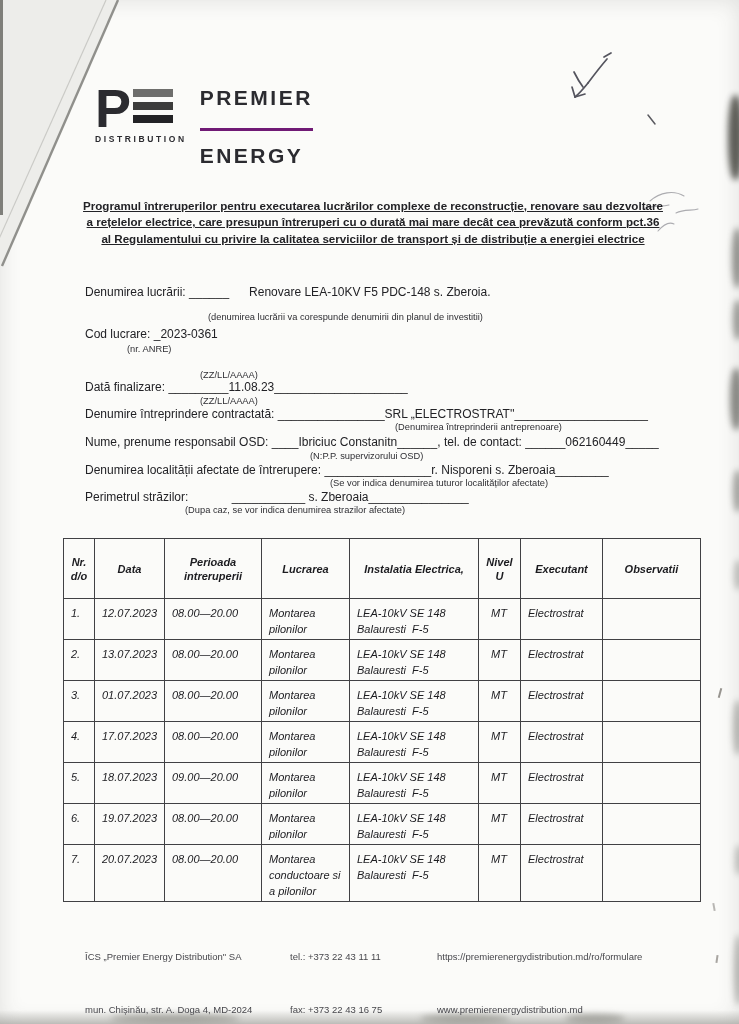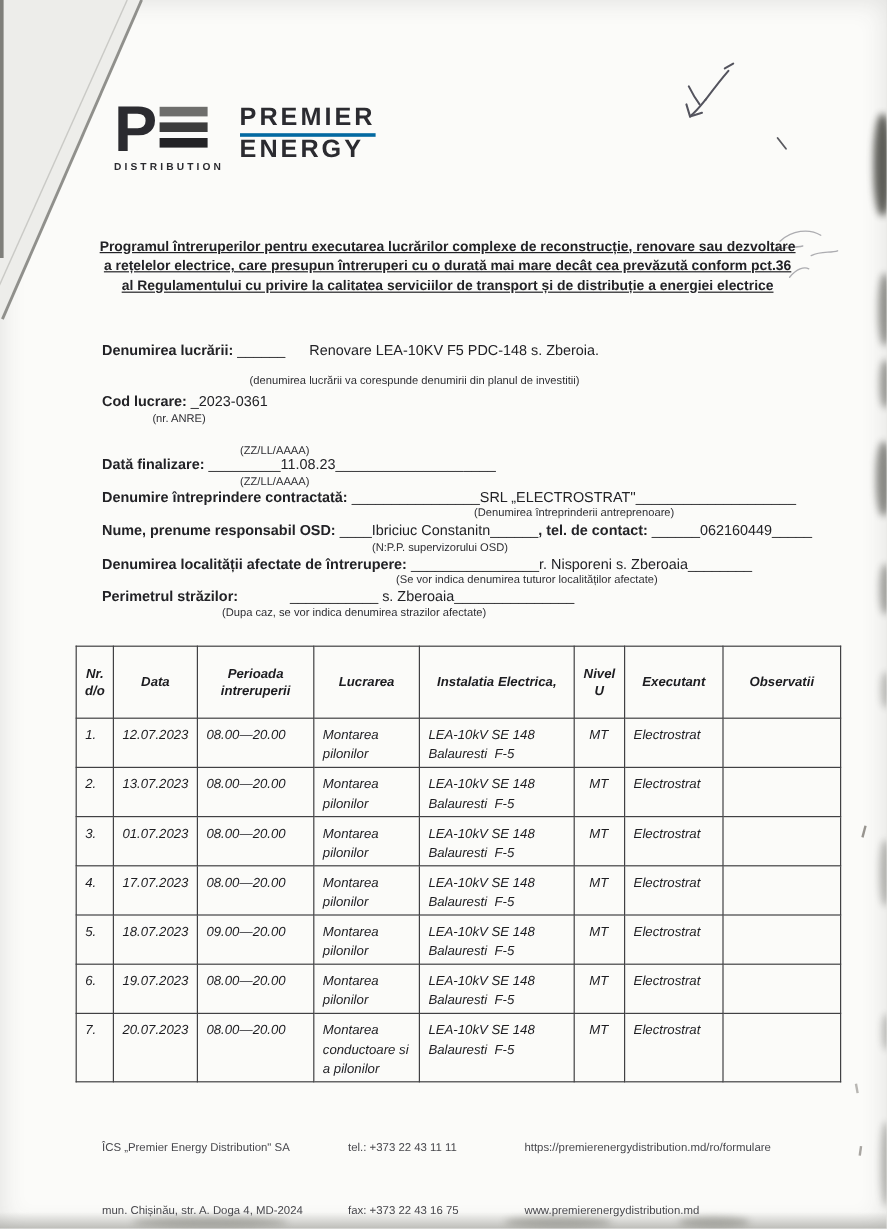--- a/index.html
+++ b/index.html
@@ -37,31 +37,31 @@
   
   .logo {position:absolute; left:95px; top:86px; display:flex; align-items:flex-start;}
   .logo-left {display:flex; flex-direction:column;}
   .logo-row {display:flex;}
   .logo-p {font-size:54px; font-weight:800; line-height:44px; letter-spacing:-3px; color:#2b2b30;}
   .logo-bars {display:flex; flex-direction:column; gap:5px; margin-left:5px; margin-top:3px;}
   .bar {width:40px; height:8px;}
   .bar1 {background:#6e6e6c;} .bar2 {background:#3c3c3c;} .bar3 {background:#232326;}
   .logo-distribution {font-size:8.5px; font-weight:700; letter-spacing:2.6px; margin-top:4px; color:#2b2b30; white-space:nowrap;}
   .logo-text {margin-left:13px; margin-top:1px; font-weight:800; font-size:21px; letter-spacing:2.5px; color:#2b2b30; line-height:1;}
-  .logo-premier {padding-bottom:3px; border-bottom:3px solid #0369a1;text-align:right;}
-  .logo-energy {padding-top:0;}
+  .logo-premier {padding-bottom:20px; border-bottom:3px solid #701a75;text-align:right;}
+  .logo-energy {padding-top:14px;}
 
   
   .intro {position:absolute; left:82px; top:186px; width:582px;
     font-size:11.6px; font-weight:600; line-height:16.5px; text-align:center; color:#222226;text-decoration:underline;}
 
   
   .fields {position:absolute; left:85px; top:280px; width:615px; height:240px;}
   .fline {position:absolute; white-space:pre; font-size:12px; color:#222226;}
-  .fline .lbl {font-weight:700;}
+  .fline .lbl {font-weight:400;}
   .fhint {position:absolute; white-space:pre; font-size:9.3px; color:#2e2e33;}
   .p1 {top:5px;  left:0;}   .ph1 {top:32px;  left:123px;}
   .p2 {top:47px; left:0;text-align:center;}   .ph2 {top:64px;  left:42px;}
   .p3 {top:74px; left:0;}   .ph3 {top:90px;  left:115px;}
   .p4 {top:100px;left:0;}   .ph4 {top:116px; left:115px;}
   .p5 {top:127px;left:0;}   .ph5 {top:142px; left:310px;}
   .p6 {top:155px;left:0;}   .ph6 {top:171px; left:225px;}
   .p7 {top:183px;left:0;}   .ph7 {top:198px; left:245px;}
   .p8 {top:210px;left:0;}   .ph8 {top:225px; left:100px;}
 

